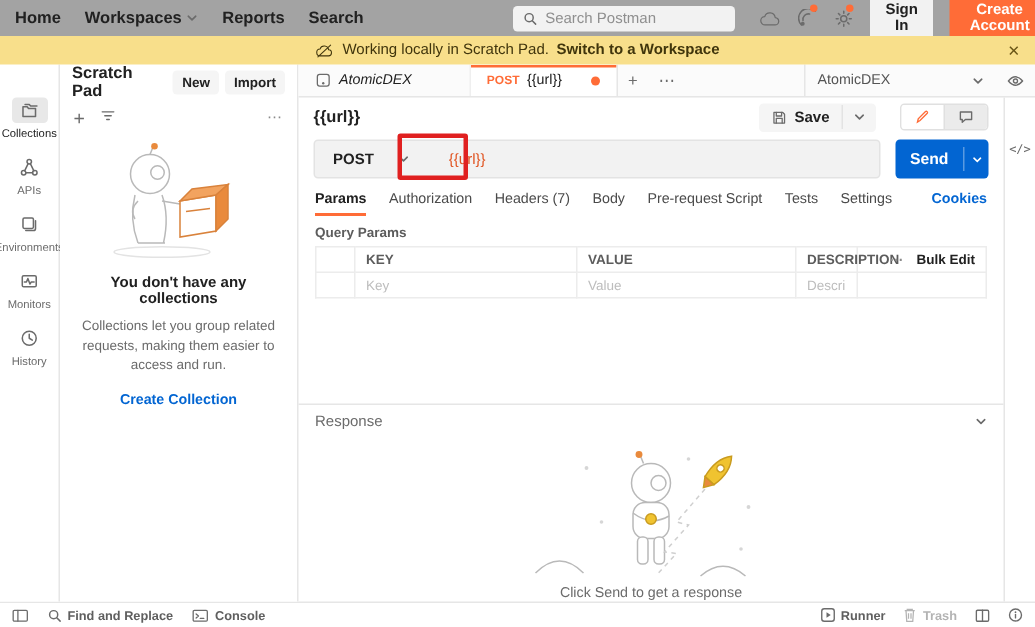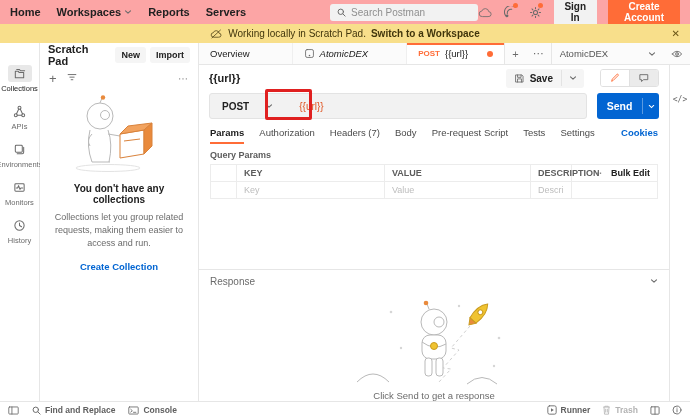--- a/index.html
+++ b/index.html
@@ -6,21 +6,21 @@
   html,body { width:690px; height:418px; }
   body {
     font-family: "Liberation Sans", sans-serif;
     color:#212121; background:#fff; overflow:hidden; position:relative;
     -webkit-font-smoothing: antialiased;
   }
   svg { display:block; }
   .ic { stroke:#6B6B6B; fill:none; stroke-width:1.1; stroke-linecap:round; stroke-linejoin:round; }
 
   
-  .topnav { height:24px; display:flex; align-items:center; padding:0 10px; background:#fca5a5; }
+  .topnav { height:24px; display:flex; align-items:center; padding:0 10px; background:#a3a3a3;gap:16px; }
   .tn-left { display:flex; align-items:center; gap:16px; }
   .tn-link { font-size:11px; font-weight:700; color:#212121; display:flex; align-items:center; gap:3px; cursor:pointer; }
   .searchbox { margin-left:84px; width:168px; height:17px; background:#F2F2F2; border-radius:3px;
     display:flex; align-items:center; gap:5px; padding:0 7px; }
   .searchbox input { border:none; background:transparent; outline:none; font-size:10px; color:#555;
     width:120px; font-family:"Liberation Sans",sans-serif; }
   .searchbox input::placeholder { color:#8F8F8F; }
   .tn-right { margin-left:auto; display:flex; align-items:center; gap:11px; }
   .tn-icbtn { position:relative; width:18px; height:16px; display:flex; align-items:center; justify-content:center; cursor:pointer; }
   .badge-dot { position:absolute; top:-1px; right:0; width:5px; height:5px; border-radius:50%; background:#FF6C37; }
@@ -152,21 +152,21 @@
     <span class="tn-link">
         <span>Workspaces</span>
       <svg width="8" height="8" viewBox="0 0 8 8">
           <polyline class="ic" points="1.5,2.8 4,5.2 6.5,2.8"></polyline>
         </svg>
     </span>
     <span class="tn-link">
         <span>Reports</span>
       </span>
     <span class="tn-link">
-        <span>Servers</span>
+        <span>Search</span>
       </span>
   </div>
   <div class="searchbox">
     <svg width="9" height="9" viewBox="0 0 10 10">
         <circle class="ic" cx="4.2" cy="4.2" r="3"></circle>
         <line class="ic" x1="6.5" y1="6.5" x2="9" y2="9"></line>
       </svg>
     <input type="text" placeholder="Search Postman" style="">
   </div>
   <div class="tn-right">
@@ -289,24 +289,20 @@
       </svg>
       <div class="pe-title">You don't have any collections</div>
       <div class="pe-desc">Collections let you group related requests, making them easier to access and run.</div>
       <span class="pe-cta">Create Collection</span>
     </div>
   </div>
 
   <div class="workarea">
 
     <div class="tabstrip">
-      <div class="tab">
-        <span class="tlabel">Overview</span>
-        <span style="width:26px"></span>
-      </div>
       <div class="tab italic">
         <svg width="11" height="11" viewBox="0 0 14 14">
             <rect class="ic" x="2" y="2" width="10" height="10" rx="2"></rect>
             <circle cx="7" cy="9.5" r="1" fill="#6B6B6B"></circle>
           </svg>
         <span class="tlabel">AtomicDEX</span>
         <span style="width:22px"></span>
       </div>
       <div class="tab active">
         <span class="meth">POST</span>

